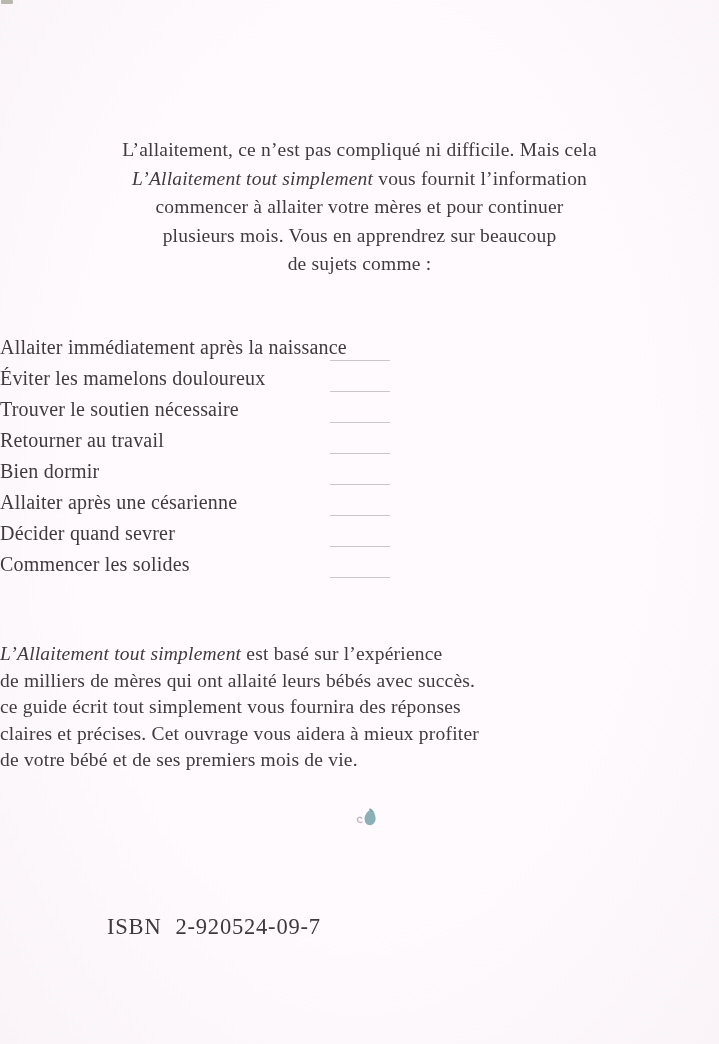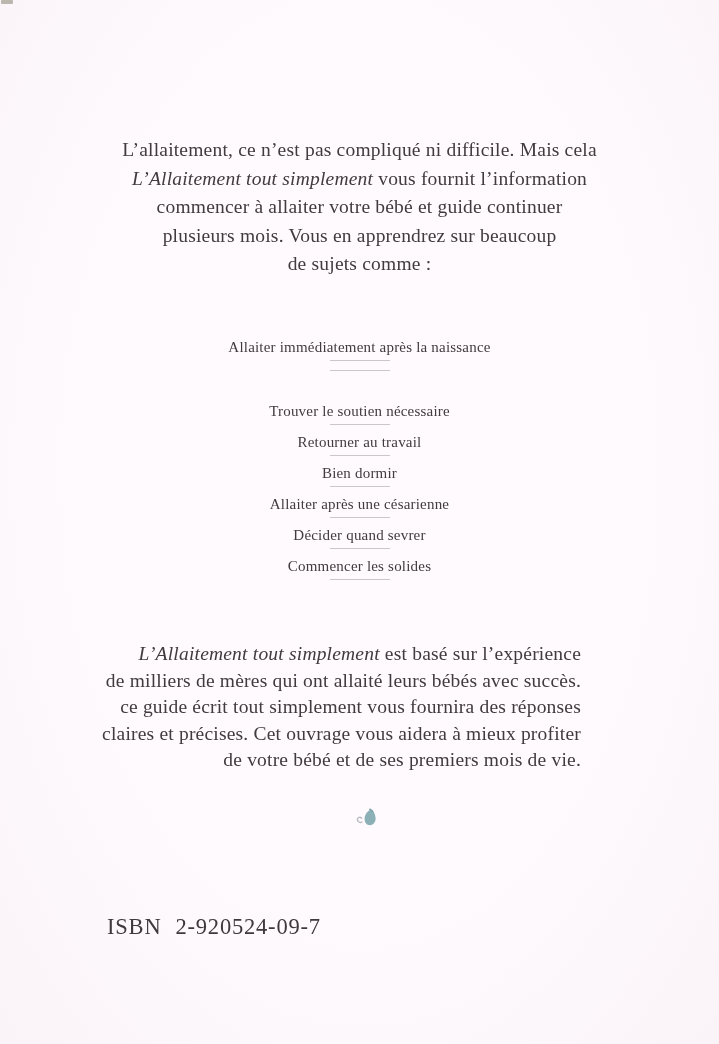--- a/index.html
+++ b/index.html
@@ -18,31 +18,31 @@
     background: #a3a294; opacity: .75; border-radius: 1px;
   }
   .intro {
     position: absolute; top: 136px; left: 0; width: 719px; margin: 0;
     text-align: center; font-size: 19.5px; line-height: 28.5px; letter-spacing: .2px;
   }
   .ln { display: block; }
   em { font-style: italic; }
   .topics {
     position: absolute; top: 337px; left: 0; width: 719px;
-    text-align: center; font-size: 15px; letter-spacing: .2px;
+    text-align: left; font-size: 20px; letter-spacing: .2px;
   }
   .topic { height: 31px; }
   .topic-text { display: block; line-height: 21px; }
   .rule {
     display: block; width: 60px; height: 1px; margin: 2px auto 0;
     background: #ccc5c9;
   }
   .outro {
     position: absolute; top: 641px; left: 0; width: 581px; margin: 0;
-    text-align: right; font-size: 19.5px; line-height: 26.5px; letter-spacing: .2px;
+    text-align: left; font-size: 19.5px; line-height: 26.5px; letter-spacing: .2px;
   }
   .ornament {
     position: absolute; top: 804px; left: 0; width: 719px; text-align: center;
   }
   .ornament svg { display: inline-block; margin-left: 12px; }
   .isbn {
     position: absolute; top: 914px; left: 107px;
     font-size: 22.5px; letter-spacing: .8px; color: #3f383d; white-space: nowrap;
   }
   .isbn-value { margin-left: 14px; }
@@ -50,31 +50,32 @@
 </head>
 <body>
 
 <div class="cover">
 
   <div class="speck"></div>
 
   <p class="intro">
     <span class="ln">L’allaitement, ce n’est pas compliqué ni difficile. Mais cela</span>
     <span class="ln"><em>L’Allaitement tout simplement</em><span> vous fournit l’information</span></span>
-    <span class="ln">commencer à allaiter votre bébé et guide continuer</span>
+    <span class="ln">commencer à allaiter votre mères et pour continuer</span>
     <span class="ln">plusieurs mois. Vous en apprendrez sur beaucoup</span>
     <span class="ln">de sujets comme :</span>
   </p>
 
   <div class="topics">
     <div class="topic">
       <span class="topic-text">Allaiter immédiatement après la naissance</span>
       <span class="rule"></span>
     </div>
     <div class="topic">
+      <span class="topic-text">Éviter les mamelons douloureux</span>
       <span class="rule"></span>
     </div>
     <div class="topic">
       <span class="topic-text">Trouver le soutien nécessaire</span>
       <span class="rule"></span>
     </div>
     <div class="topic">
       <span class="topic-text">Retourner au travail</span>
       <span class="rule"></span>
     </div>

